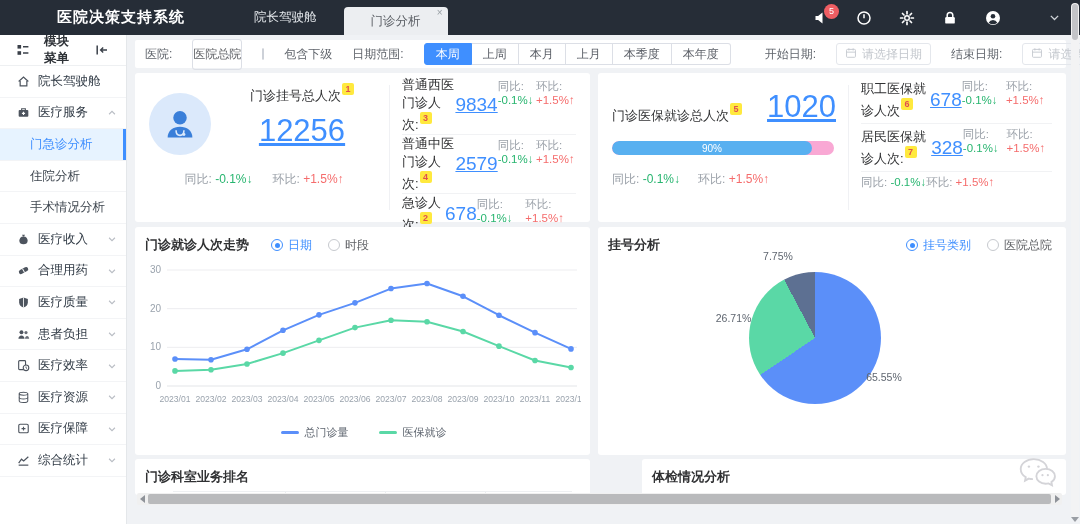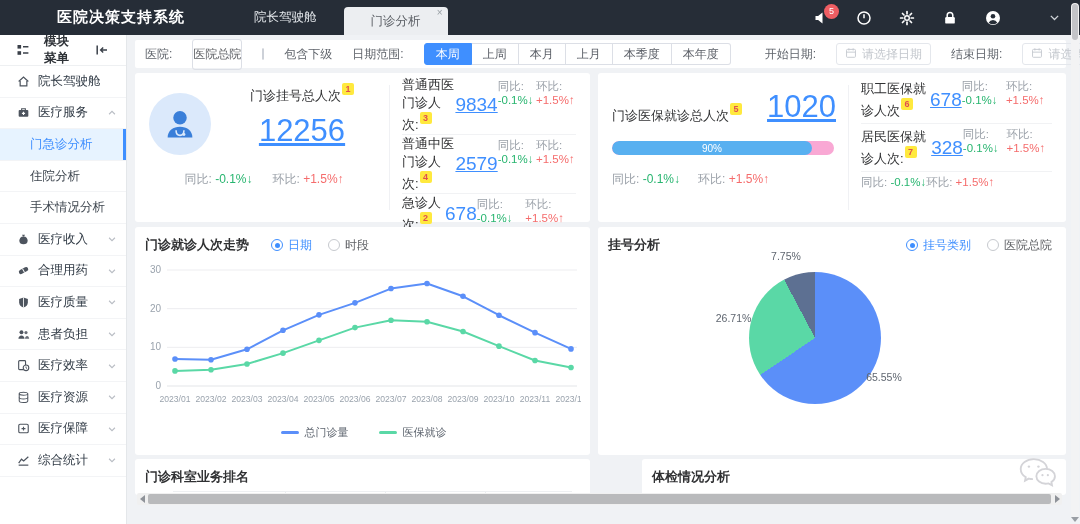--- a/index.html
+++ b/index.html
@@ -608,21 +608,21 @@
               <span class="radio">
                   <span class="r-dot"></span>
                   <span>医院总院</span>
                 </span>
             </div>
           </div>
           <div class="pie" id="pie" style="background: conic-gradient(rgb(91, 143, 249) 0%, rgb(91, 143, 249) 65.55%, rgb(90, 216, 166) 65.55%, rgb(90, 216, 166) 92.26%, rgb(93, 112, 146) 92.26%, rgb(93, 112, 146) 100.01%);"></div>
           <div id="pie-labels"></div>
         <span class="pie-label" style="left: 286px; top: 150.423px;">65.55%</span>
             <span class="pie-label" style="left: 135.516px; top: 90.5961px;">26.71%</span>
-            <span class="pie-label" style="left: 188px; top: 29.4647px;">7.75%</span>
+            <span class="pie-label" style="left: 180px; top: 29.4647px;">7.75%</span>
           </div>
       </div>
 
       <div class="bottom-row">
         <div class="card bottom-card bc1">
           <span class="panel-title">门诊科室业务排名</span>
           <div class="partial-bar">
             <div class="pb-axis"></div>
             <div class="pb-grid" style="left:140px"></div>
             <div class="pb-grid" style="left:240px"></div>

